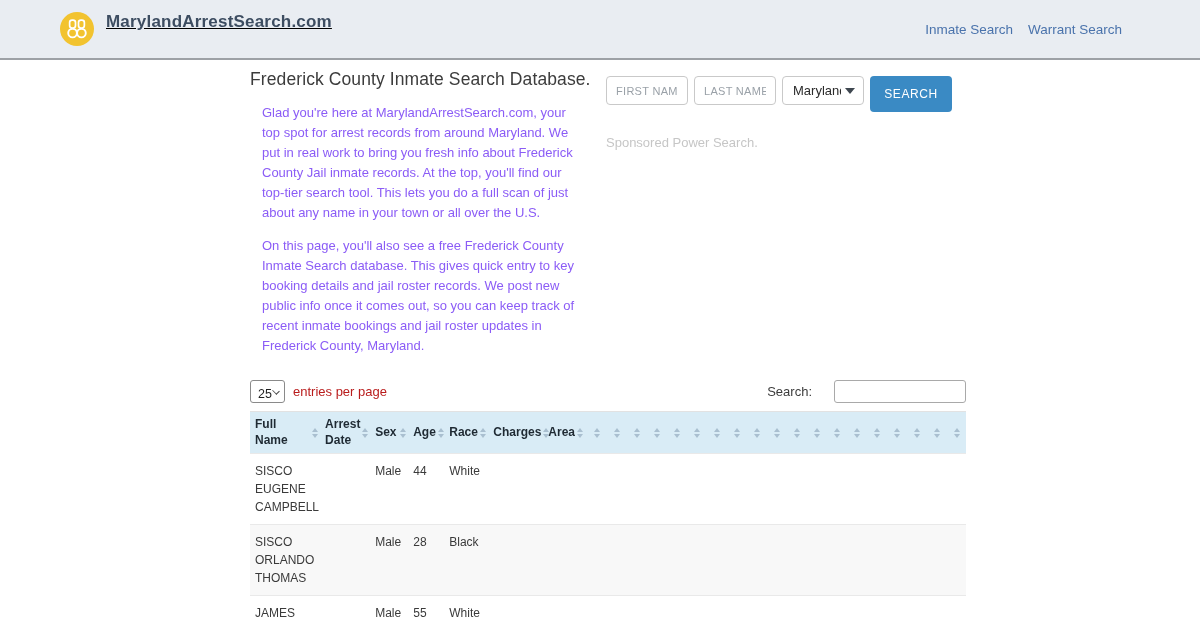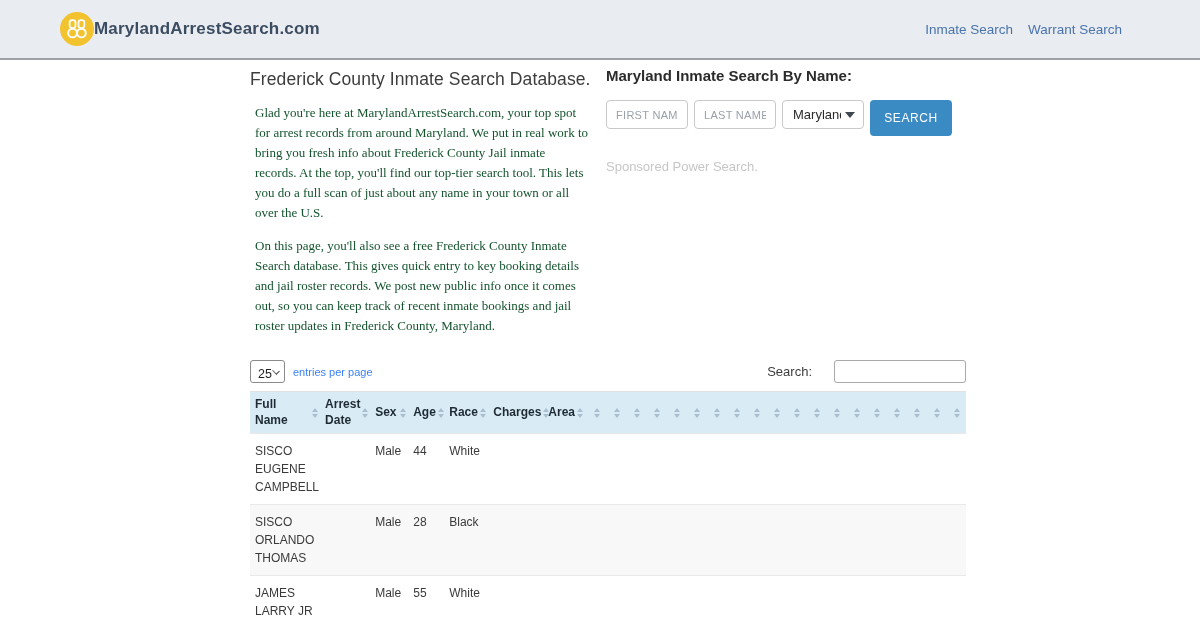--- a/index.html
+++ b/index.html
@@ -11,32 +11,32 @@
     -webkit-font-smoothing:antialiased;
   }
 
   
   .site-header {
     height:60px; background:#e9edf2;
     border-bottom:2px solid #9da1a6;
     display:flex; align-items:center; justify-content:space-between;
     padding:0 78px 0 60px;
   }
-  .brand { display:flex; align-items:center; gap:0; }
+  .brand { display:flex; align-items:flex-start; gap:12px;text-decoration:underline; }
   .brand-icon { width:34px; height:34px; display:block; }
   .brand-name { font-size:17px; font-weight:bold; color:#3d4d61; letter-spacing:.2px; }
   .nav { display:flex; gap:15px;align-items:center; }
   .nav-link { color:#4a73ac; font-size:13.5px; text-decoration:none; cursor:pointer; }
 
   
   .main { margin-left:250px; width:716px; }
   .intro-row { display:flex; }
   .intro-left { width:344px; }
   .intro-left h1 { font-size:17.5px; font-weight:400; color:#3c3c3c; margin:9px 0 0; letter-spacing:.1px; }
-  .intro-left p { font-size:13px; color:#14532d; line-height:1.54; margin:13px 5px 0;font-family:Liberation Serif, serif; }
+  .intro-left p { font-size:13px; color:#8b5cf6; line-height:1.54; margin:13px 12px 0; }
 
   .intro-right { margin-left:12px; width:352px; }
   .form-title { font-size:15px; font-weight:700; color:#2b2b2b; margin:7px 0 0; }
   .search-form { display:flex; gap:6px; margin-top:16px; }
   .name-input {
     width:82px; height:29px; border:1px solid #c9c9c9; border-radius:4px;
     padding:0 9px; font-size:12px; color:#333; background:#fff; outline:none;
     font-family:"Liberation Sans", sans-serif;
   }
   .name-input::placeholder { color:#9aa1a8; font-size:11px; letter-spacing:.3px; }
@@ -65,21 +65,21 @@
     appearance:none; -webkit-appearance:none; -moz-appearance:none;
     width:35px; height:23px; border:1px solid #8a8a8a; border-radius:3px;
     background:#fff; font-size:12.5px; color:#1f1f1f; padding:4px 0 0 7px;
     font-family:"Liberation Sans", sans-serif; outline:none;
   }
   .chev {
     position:absolute; right:6px; top:8px; width:6px; height:6px; pointer-events:none;
     border-right:1.5px solid #444; border-bottom:1.5px solid #444;
     transform:rotate(45deg) scale(1,.8); transform-origin:center;
   }
-  .entries-label { font-size:11px; color:#3b82f6; margin-left:8px; }
+  .entries-label { font-size:13px; color:#b91c1c; margin-left:8px; }
   .table-search { margin-left:auto; display:flex; align-items:center; gap:22px; }
   .table-search-label { font-size:13px; color:#3c3c3c; }
   .table-search-input {
     width:132px; height:23px; border:1px solid #a9a9a9; border-radius:3px;
     padding:0 6px; font-size:12px; outline:none;
     font-family:"Liberation Sans", sans-serif;
   }
 
   
   .inmate-table {
@@ -129,21 +129,20 @@
 <main class="main">
 
   <div class="intro-row">
     <div class="intro-left">
       <h1>Frederick County Inmate Search Database.</h1>
       <p>Glad you're here at MarylandArrestSearch.com, your top spot for arrest records from around Maryland. We put in real work to bring you fresh info about Frederick County Jail inmate records. At the top, you'll find our top-tier search tool. This lets you do a full scan of just about any name in your town or all over the U.S.</p>
       <p>On this page, you'll also see a free Frederick County Inmate Search database. This gives quick entry to key booking details and jail roster records. We post new public info once it comes out, so you can keep track of recent inmate bookings and jail roster updates in Frederick County, Maryland.</p>
     </div>
 
     <div class="intro-right">
-      <div class="form-title">Maryland Inmate Search By Name:</div>
       <div class="search-form">
         <input class="name-input" type="text" placeholder="FIRST NAME" style="">
         <input class="name-input" type="text" placeholder="LAST NAME" style="">
         <span class="select-wrap">
           <select class="state-select">
             <option>Maryland</option>
           </select>
           <span class="caret-down"></span>
         </span>
         <button class="search-btn">SEARCH</button>

